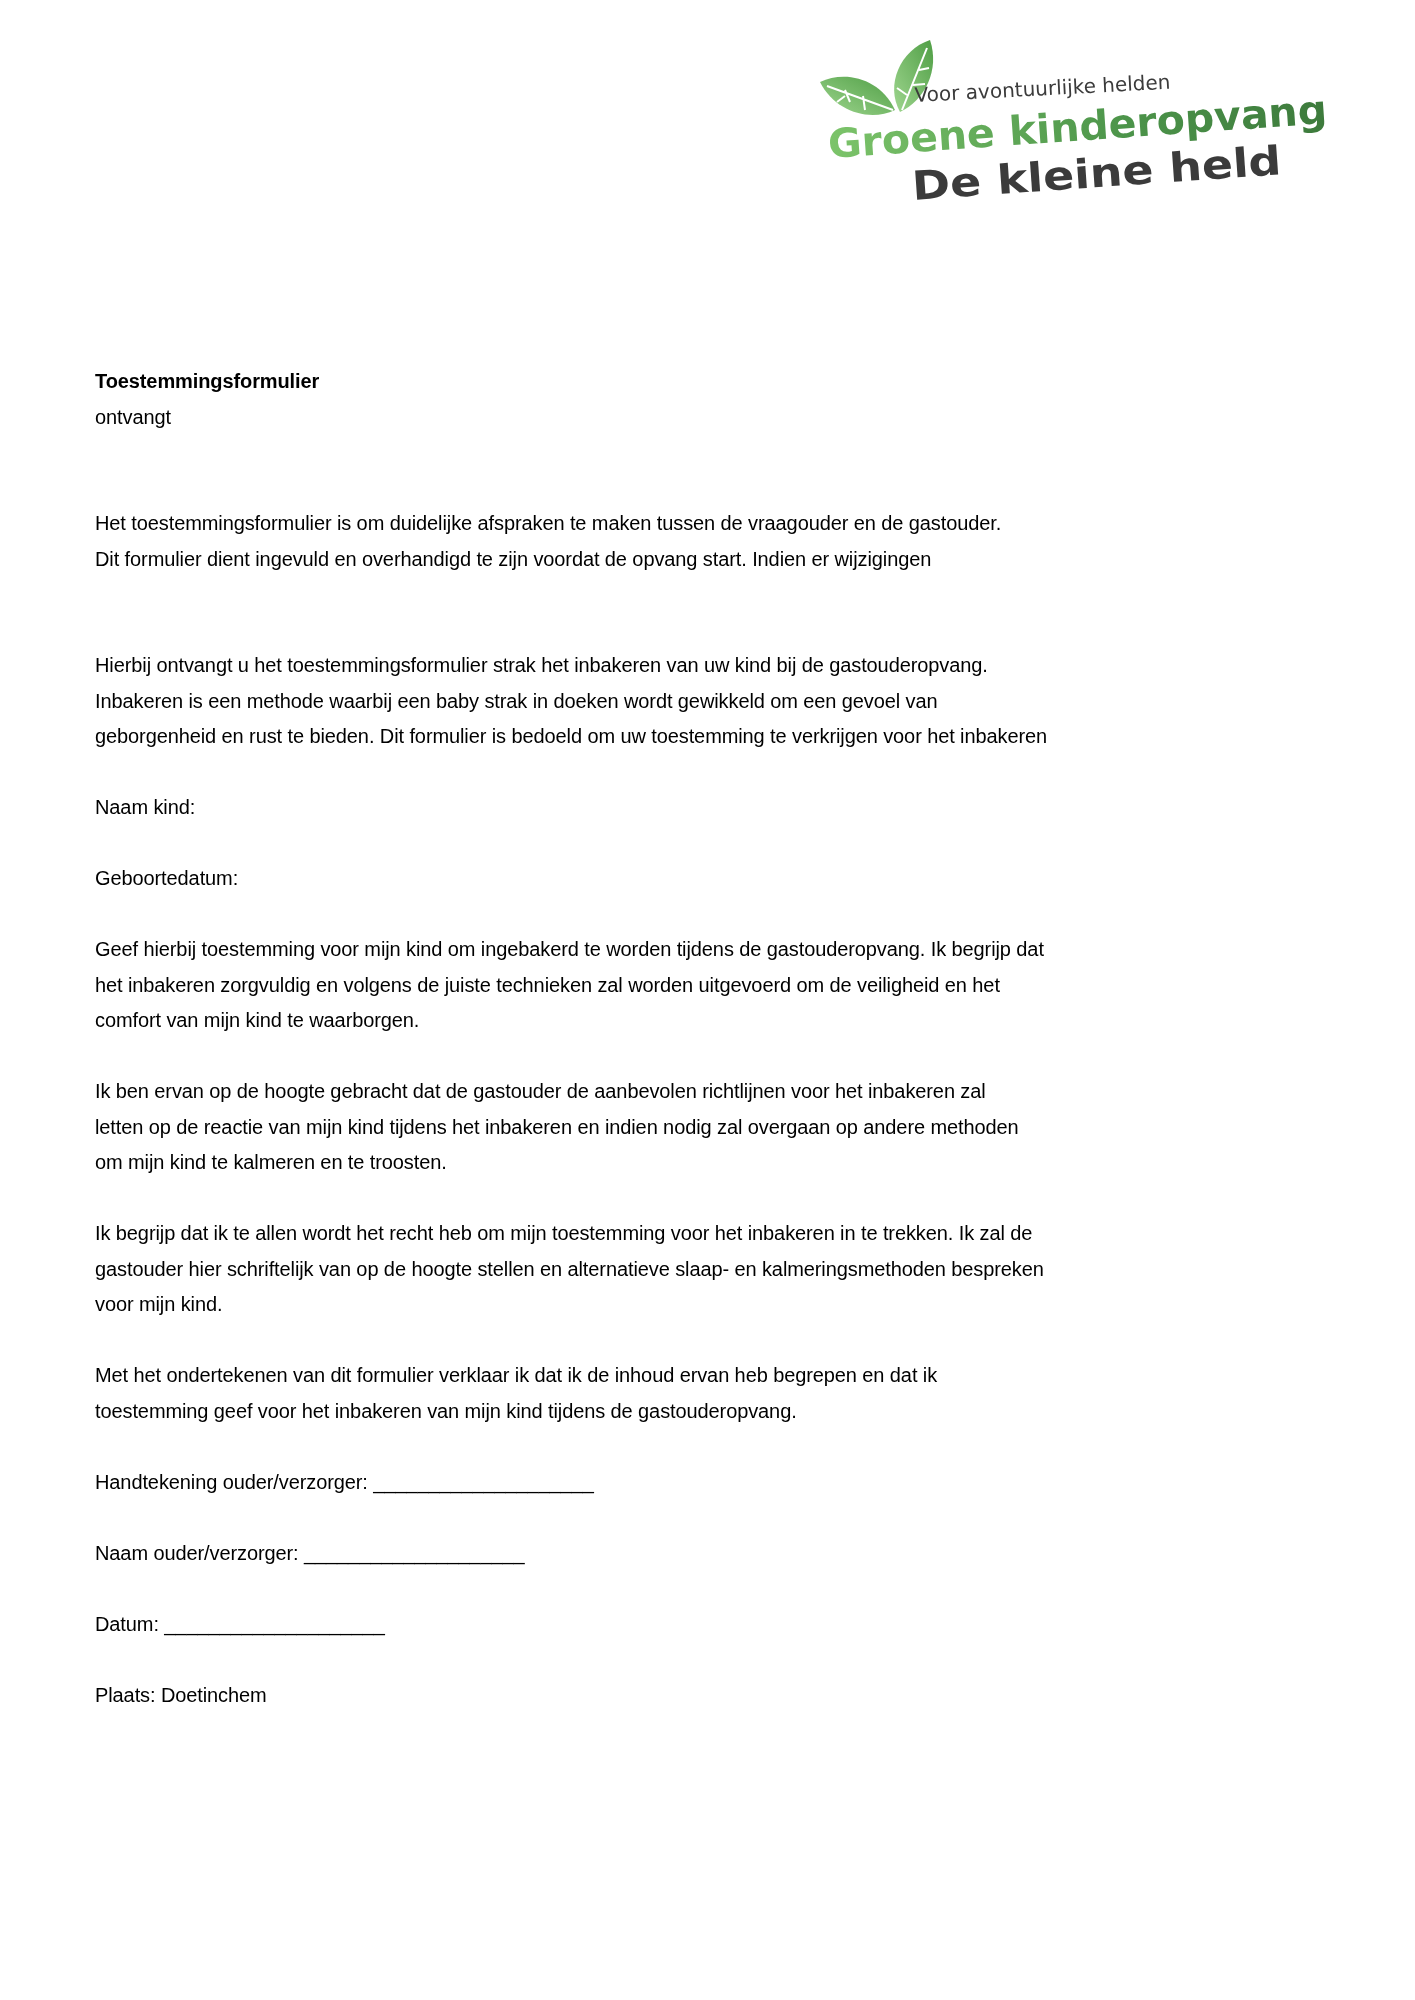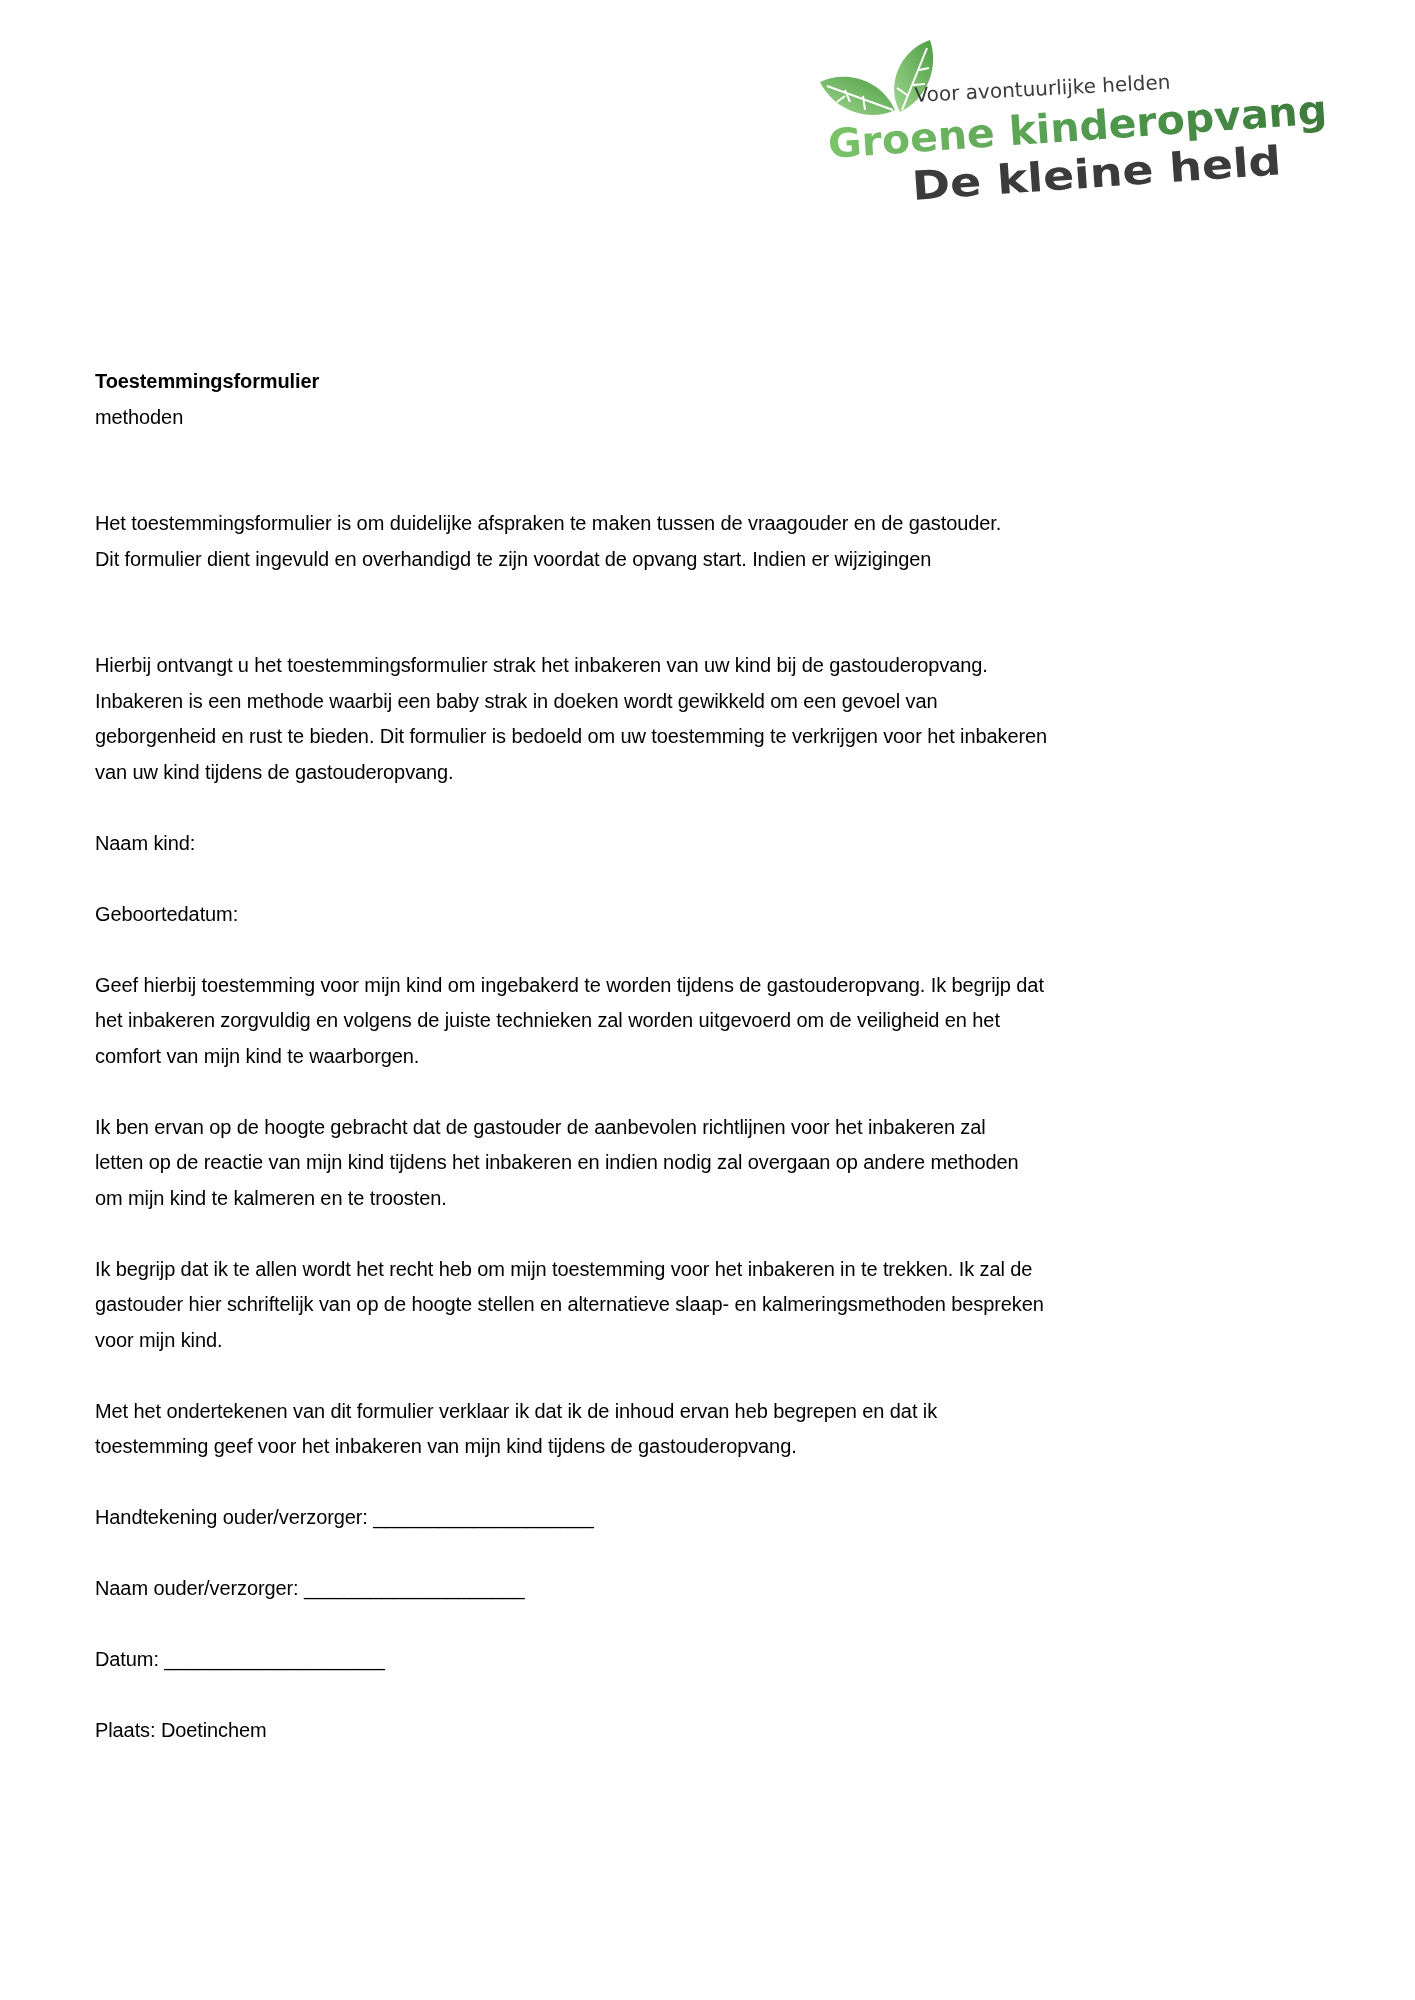--- a/index.html
+++ b/index.html
@@ -37,34 +37,33 @@
       <path d="M87,70 L112,8 M98,45 L110,44 M92,55 L82,48 M104,30 L114,28" stroke="#fff" stroke-width="2" fill="none"></path>
     </g>
     <text x="100" y="62" font-family="DejaVu Sans, sans-serif" font-size="20" fill="#3b3b3b" transform="rotate(-3 100 62)">Voor avontuurlijke helden</text>
     <text x="14" y="118" font-family="DejaVu Sans, sans-serif" font-weight="bold" font-size="40" fill="url(#txtg)" transform="rotate(-4 14 118)" textLength="500" lengthAdjust="spacingAndGlyphs">Groene kinderopvang</text>
     <text x="98" y="160" font-family="DejaVu Sans, sans-serif" font-weight="bold" font-size="40" fill="#3b3b3b" transform="rotate(-4 98 160)" textLength="370" lengthAdjust="spacingAndGlyphs">De kleine held</text>
   </svg>
 </div>
 
 <div class="content">
   <p class="title">Toestemmingsformulier</p>
-  <p>methoden</p>
+  <p>ontvangt</p>
   <div class="gap-large"></div>
 
   <div>
     <p>Het toestemmingsformulier is om duidelijke afspraken te maken tussen de vraagouder en de gastouder.</p>
     <p>Dit formulier dient ingevuld en overhandigd te zijn voordat de opvang start. Indien er wijzigingen</p>
   </div>
   <div class="gap-large"></div>
 
   <div>
     <p>Hierbij ontvangt u het toestemmingsformulier strak het inbakeren van uw kind bij de gastouderopvang.</p>
     <p>Inbakeren is een methode waarbij een baby strak in doeken wordt gewikkeld om een gevoel van</p>
     <p>geborgenheid en rust te bieden. Dit formulier is bedoeld om uw toestemming te verkrijgen voor het inbakeren</p>
-    <p>van uw kind tijdens de gastouderopvang.</p>
   </div>
   <div class="gap"></div>
 
   <p>Naam kind:</p>
   <div class="gap"></div>
   <p>Geboortedatum:</p>
   <div class="gap"></div>
 
   <div>
     <p>Geef hierbij toestemming voor mijn kind om ingebakerd te worden tijdens de gastouderopvang. Ik begrijp dat</p>

